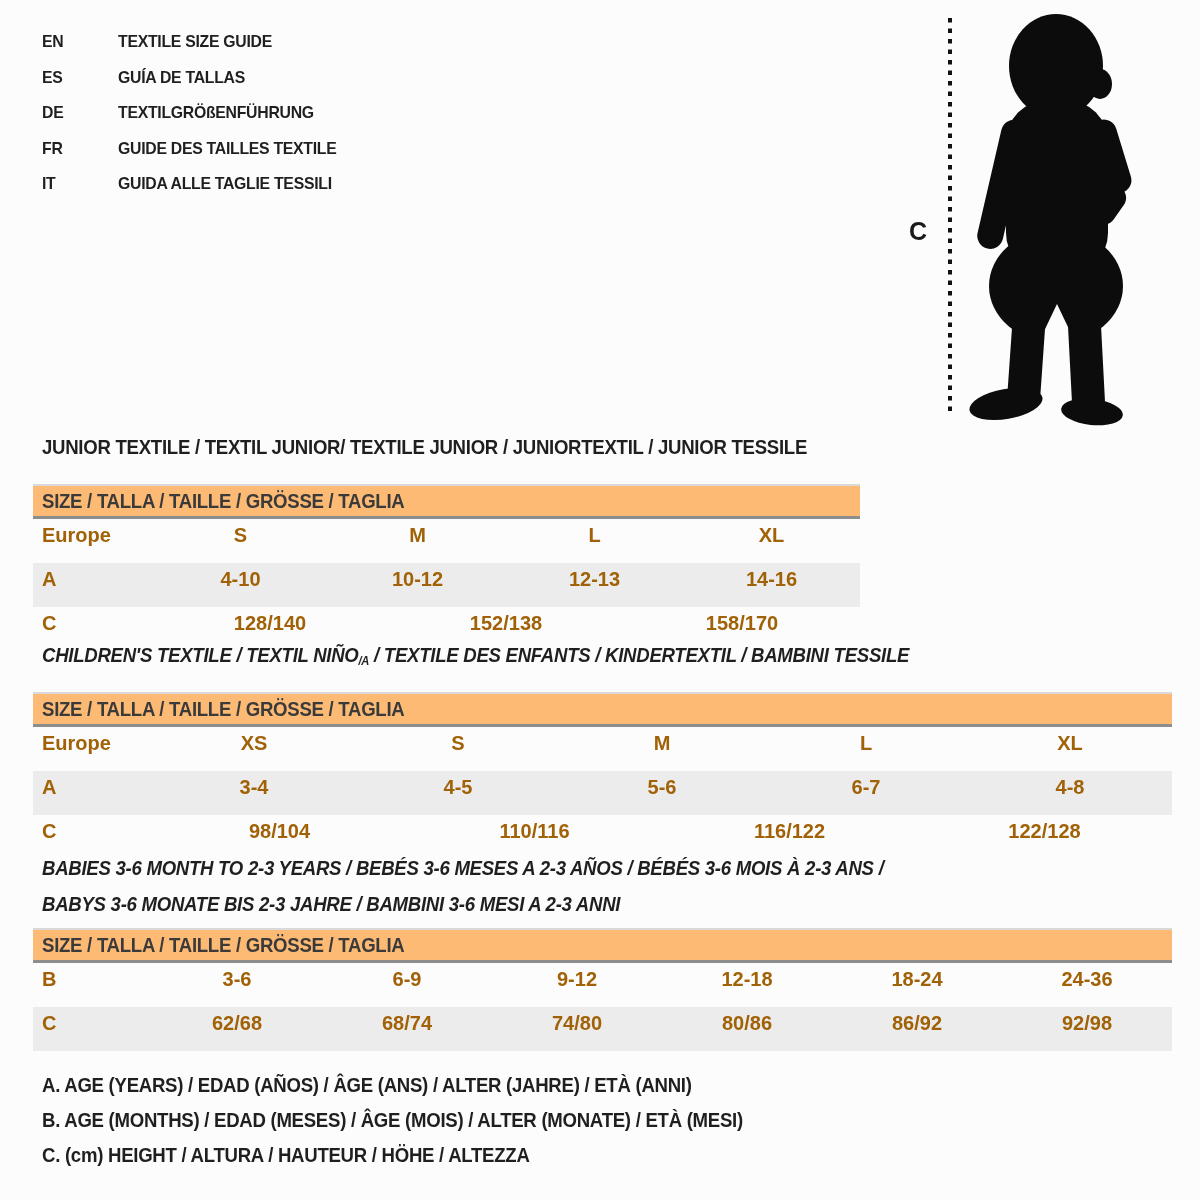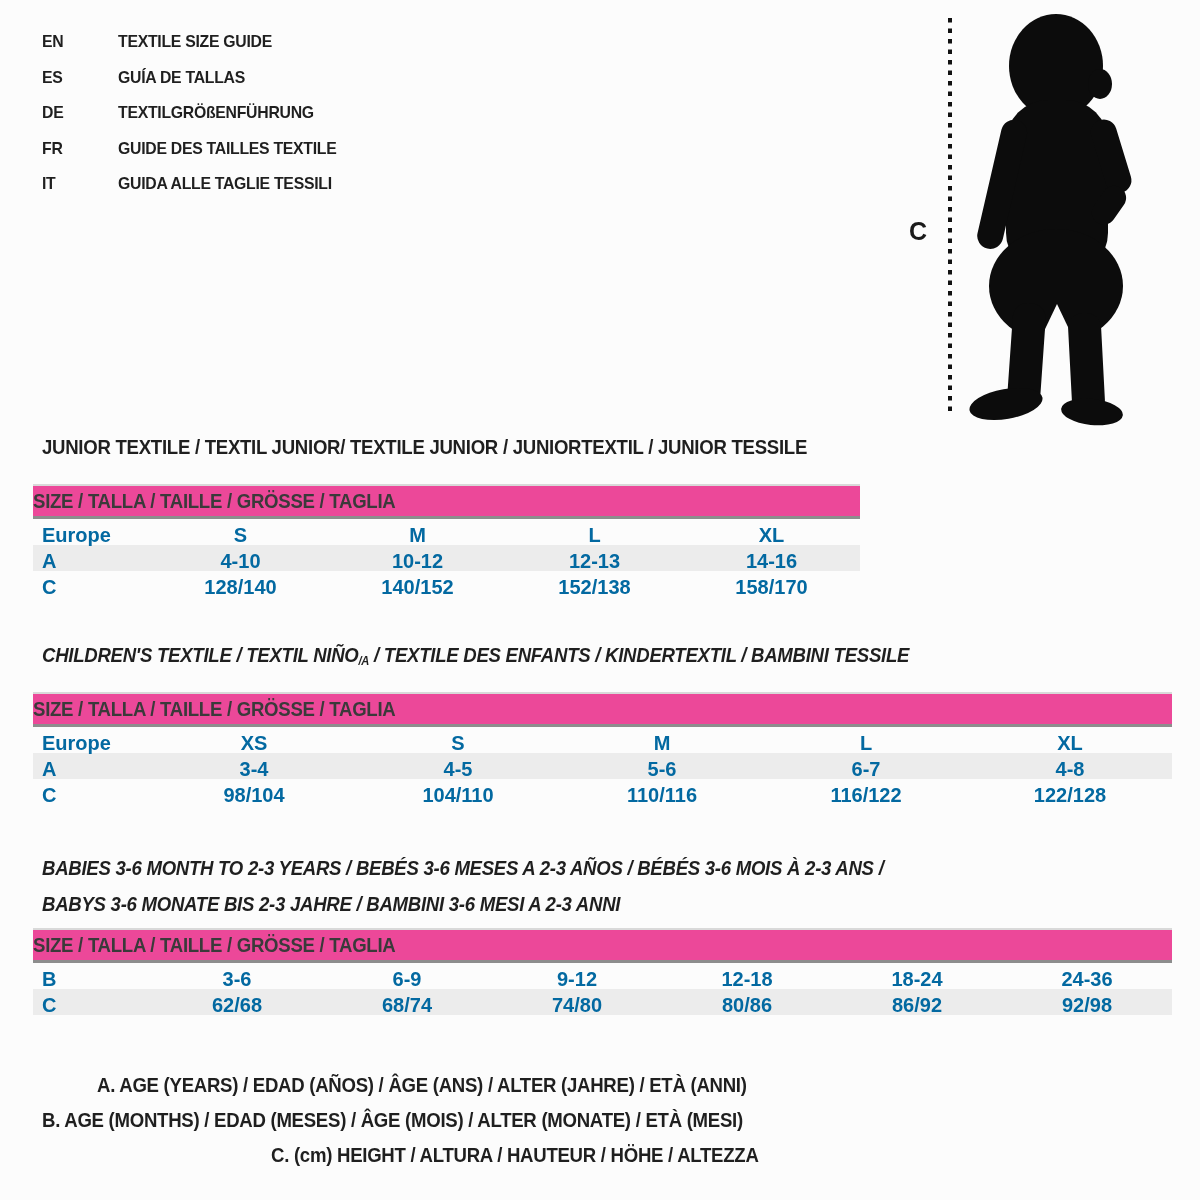--- a/index.html
+++ b/index.html
@@ -26,31 +26,32 @@
   
   .figure { position:absolute; left:893px; top:4px; width:292px; height:424px; }
   
   .heading { position:absolute; left:42px; font-size:20px; line-height:22px; white-space:nowrap; }
   .heading .subscript { font-size:0.6em; vertical-align:-0.28em; font-weight:700; }
   .heading2 { line-height:36px; }
   
   .tbl { position:absolute; left:33px; }
   .banner {
     height:30px; line-height:30px;
-    background:#ec4899;
+    background:#fdba74;
     border-top:2px solid #d9d9d9;
     border-bottom:3px solid #8d8d8d;
+    padding-left:9px;
     font-size:20px; color:#3a3a3a;
   }
-  .trow { display:flex; height:26px; line-height:33px; font-size:20px; color:#0369a1; }
+  .trow { display:flex; height:44px; line-height:33px; font-size:20px; color:#a16207; }
   .trow.shade { background:#ececec; }
   .lcell { width:110px; padding-left:9px; text-align:left; }
   .dcell { flex:1; text-align:center; }
   
-  .footnotes { position:absolute; left:42px; top:1068px;text-align:right; }
+  .footnotes { position:absolute; left:42px; top:1068px; }
   .footnote { height:35px; line-height:35px; font-size:20px; }
   svg text { font-family:"Liberation Sans", sans-serif; font-weight:700; }
 </style>
 </head>
 <body>
 
 <div class="page">
 
   <div class="lang-list">
     <div class="lang-row">
@@ -113,21 +114,20 @@
     <div class="trow shade">
       <span class="lcell">A</span>
       <span class="dcell">4-10</span>
       <span class="dcell">10-12</span>
       <span class="dcell">12-13</span>
       <span class="dcell">14-16</span>
     </div>
     <div class="trow">
       <span class="lcell">C</span>
       <span class="dcell">128/140</span>
-      <span class="dcell">140/152</span>
       <span class="dcell">152/138</span>
       <span class="dcell">158/170</span>
     </div>
   </div>
 
   <div class="heading" style="top:644px;font-style:italic;">
     <span class="cond">
       <span>CHILDREN'S TEXTILE / TEXTIL NIÑO</span><span class="subscript">/A</span><span> / TEXTILE DES ENFANTS / KINDERTEXTIL / BAMBINI TESSILE</span>
     </span>
   </div>
@@ -147,21 +147,20 @@
       <span class="lcell">A</span>
       <span class="dcell">3-4</span>
       <span class="dcell">4-5</span>
       <span class="dcell">5-6</span>
       <span class="dcell">6-7</span>
       <span class="dcell">4-8</span>
     </div>
     <div class="trow">
       <span class="lcell">C</span>
       <span class="dcell">98/104</span>
-      <span class="dcell">104/110</span>
       <span class="dcell">110/116</span>
       <span class="dcell">116/122</span>
       <span class="dcell">122/128</span>
     </div>
   </div>
 
   <div class="heading heading2" style="top:850px;font-style:italic;">
     <div><span class="cond">BABIES 3-6 MONTH TO 2-3 YEARS / BEBÉS 3-6 MESES A 2-3 AÑOS / BÉBÉS 3-6 MOIS À 2-3 ANS /</span></div>
     <div><span class="cond">BABYS 3-6 MONATE BIS 2-3 JAHRE / BAMBINI 3-6 MESI A 2-3 ANNI</span></div>
   </div>

